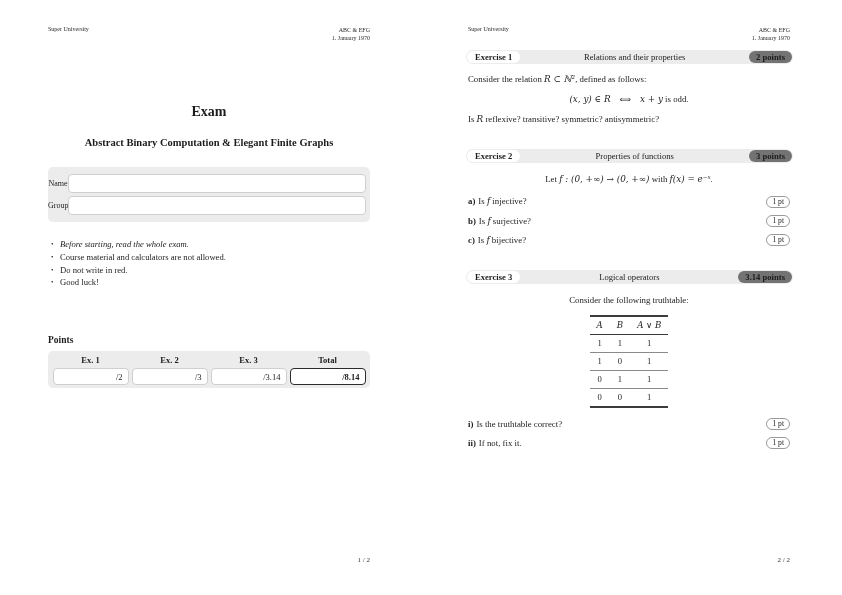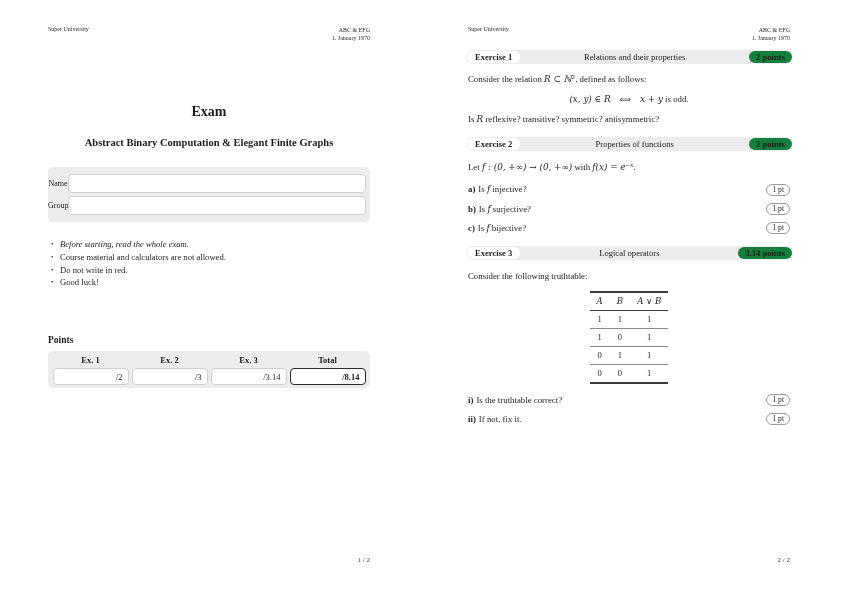--- a/index.html
+++ b/index.html
@@ -46,38 +46,38 @@
   .points-box.total { border: 1.5px solid #2b2b2b; font-weight: bold; }
 
   .pagenum { position: absolute; top: 556px; font-size: 7px; color: #333; }
   #page1 .pagenum { right: 51px; }
   #page2 .pagenum { right: 52px; }
 
   
   .ex-banner { display: flex; align-items: center; background: #ececec; border-radius: 8px; height: 14px; padding: 0 1px; margin-left: -2px; margin-right: -3px; }
   .ex-badge { background: #fff; border-radius: 8px; font-weight: bold; font-size: 8.6px; padding: 1px 8px; flex: none; }
   .ex-title { flex: 1; text-align: center; font-size: 8.6px; }
-  .ex-points { background: #15803d; border-radius: 8px; font-weight: bold; font-size: 8.6px; padding: 1px 7px; flex: none; }
+  .ex-points { background: #737373; border-radius: 8px; font-weight: bold; font-size: 8.6px; padding: 1px 7px; flex: none; }
 
   .ex-body { font-size: 8.8px; line-height: 1.4; }
   .ex1-intro { margin-top: 9px; }
   .formula { text-align: center; margin-top: 7px; }
   .formula .arrow { display: inline-block; margin: 0 9px; font-family: "DejaVu Sans", sans-serif; font-size: 8px; }
   .ex1-question { margin-top: 8px; }
 
   .q-row { display: flex; align-items: center; margin-top: 7px; }
   .q-marker { font-weight: bold; margin-right: 3px; }
   .q-pill { margin-left: auto; background: #fff; border: 1px solid #9a9a9a; border-radius: 7px; font-size: 7.6px; padding: 0 5px; line-height: 10px; flex: none; }
 
   .truth-table { margin: 8px auto 0; border-collapse: collapse; font-size: 8.6px; }
   .truth-table th, .truth-table td { padding: 2.5px 7px; text-align: center; font-weight: normal; }
   .truth-table thead tr { border-top: 2px solid #3c3c3c; border-bottom: 1.5px solid #3c3c3c; }
   .truth-table tbody tr { border-bottom: 1px solid #8a8a8a; }
-  .truth-table tbody tr:last-child { border-bottom: 2px solid #3c3c3c; } .mt8 { margin-top: 8px; } .mt10 { margin-top: 10px; }
-  .ex-sep { margin-top: 12px; gap: 44px; }
+  .truth-table tbody tr:last-child { border-bottom: 2px solid #3c3c3c; } .mt8 { margin-top: 8px; } .mt10 { margin-top: 10px; text-align: center; }
+  .ex-sep { margin-top: 24px; gap: 44px; }
 </style>
 </head>
 <body>
 
 <div class="sheet" id="page1">
   <div class="content">
     <div class="runhead">
       <span>Super University</span>
       <span class="right">
         <span>ABC &amp; EFG</span><br>

